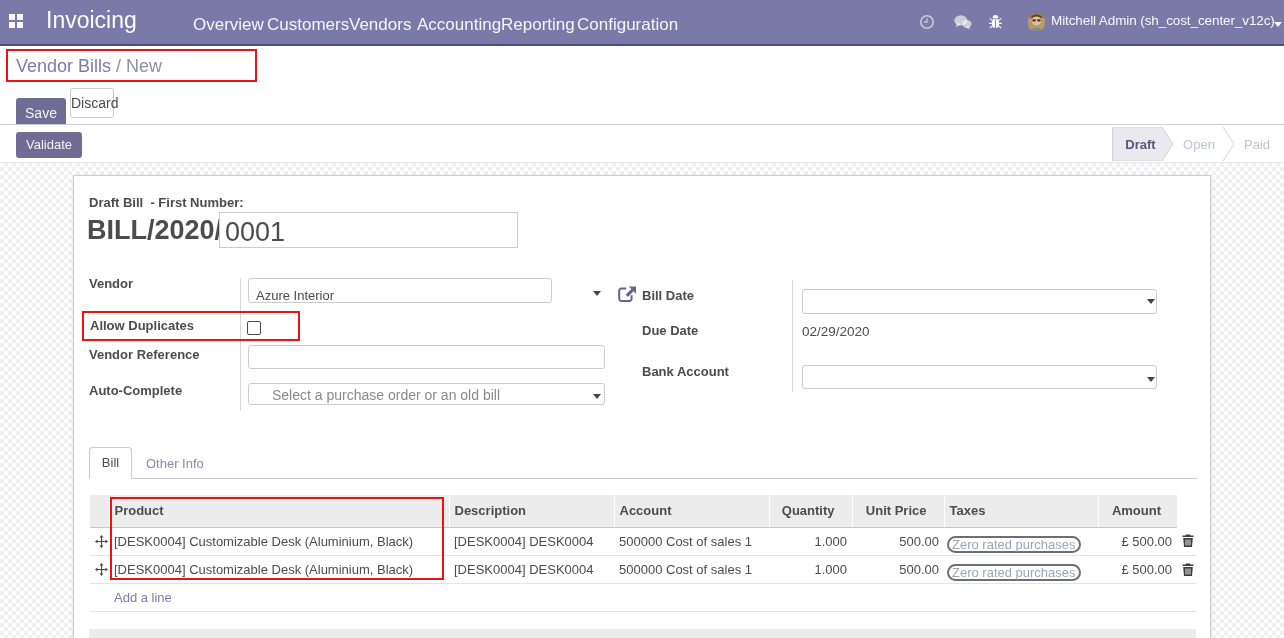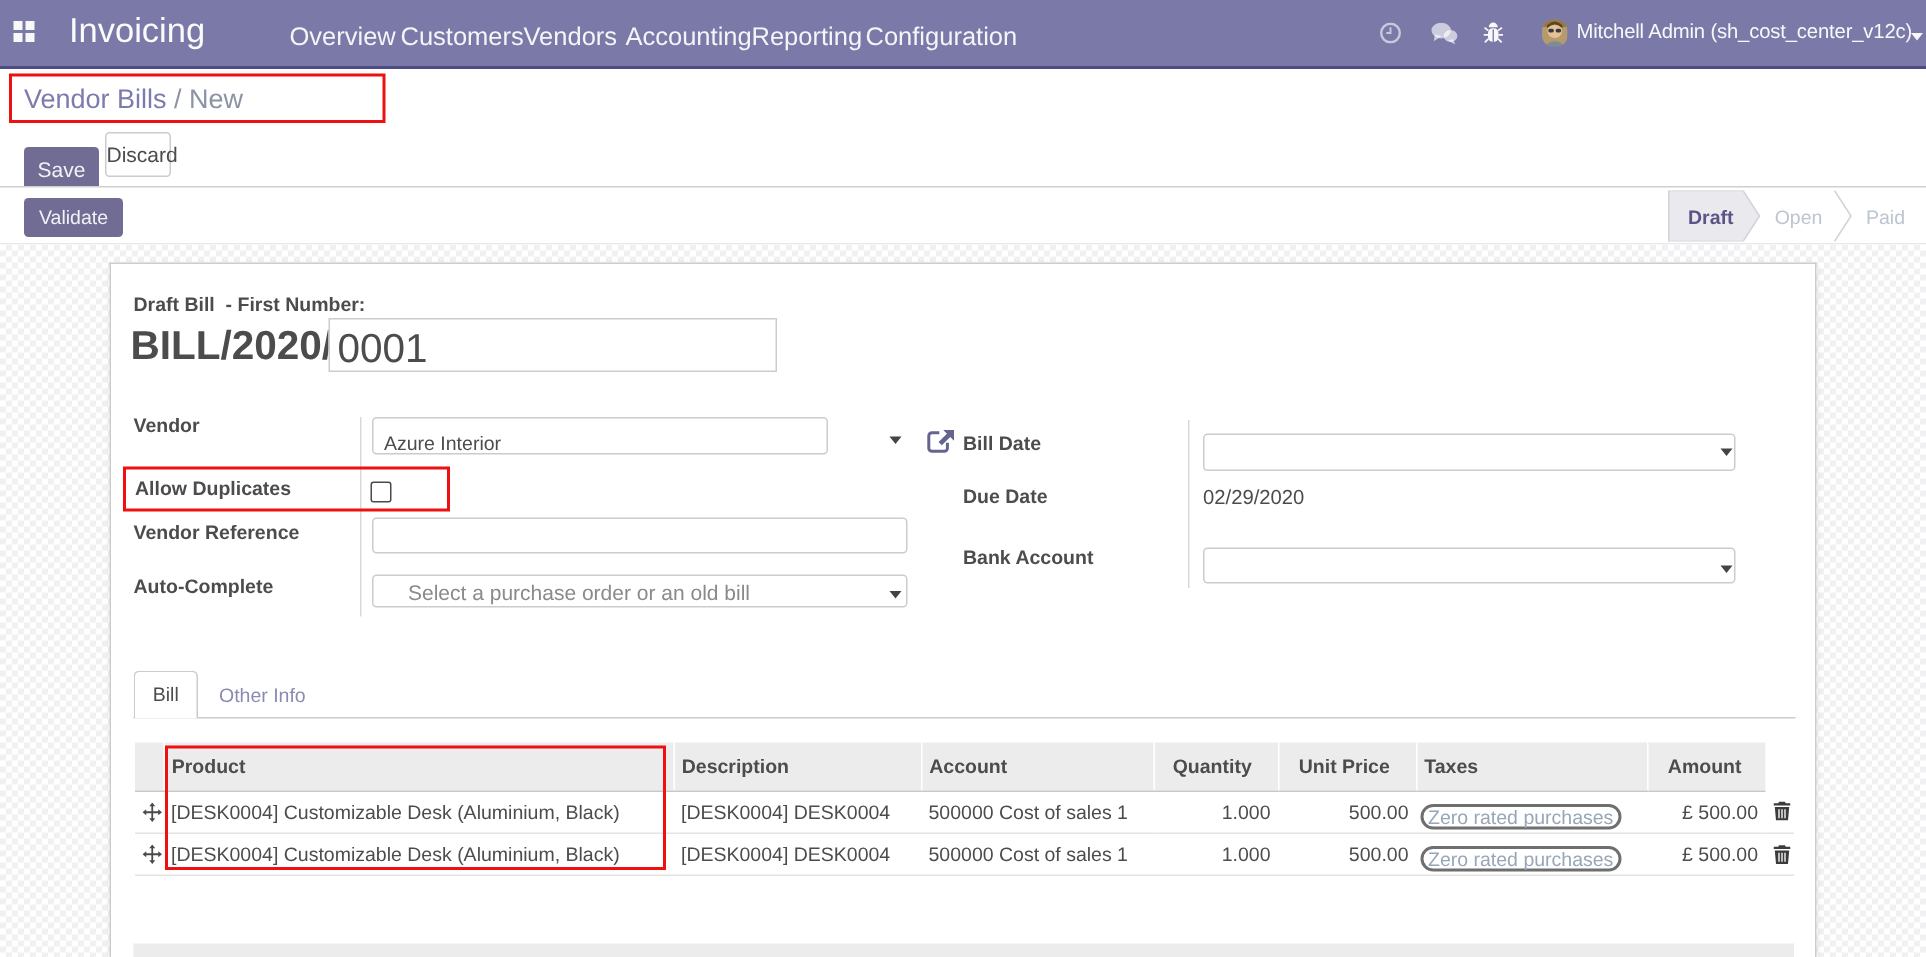--- a/index.html
+++ b/index.html
@@ -259,16 +259,20 @@
           <svg width="12" height="13" viewBox="0 0 12 13">
             <path d="M4 0.5 h4 l0.5 1 H11.5 V3 H0.5 V1.5 H3.5 Z M1.2 4 H10.8 L10 13 H2 Z" fill="#3c3c3c"></path>
             <g stroke="#fff" stroke-width="0.9">
               <path d="M4 5.5 V11.5"></path>
               <path d="M6 5.5 V11.5"></path>
               <path d="M8 5.5 V11.5"></path>
             </g>
           </svg>
         </td>
   </tr>
+  <tr>
+    <td></td>
+    <td colspan="8" style="color:#7c7bad">Add a line</td>
+  </tr>
 </tbody>
   </table>
 <div class="abs" id="redbox3"></div>
 <div class="abs" id="graybar"></div>
 
 </body></html>

